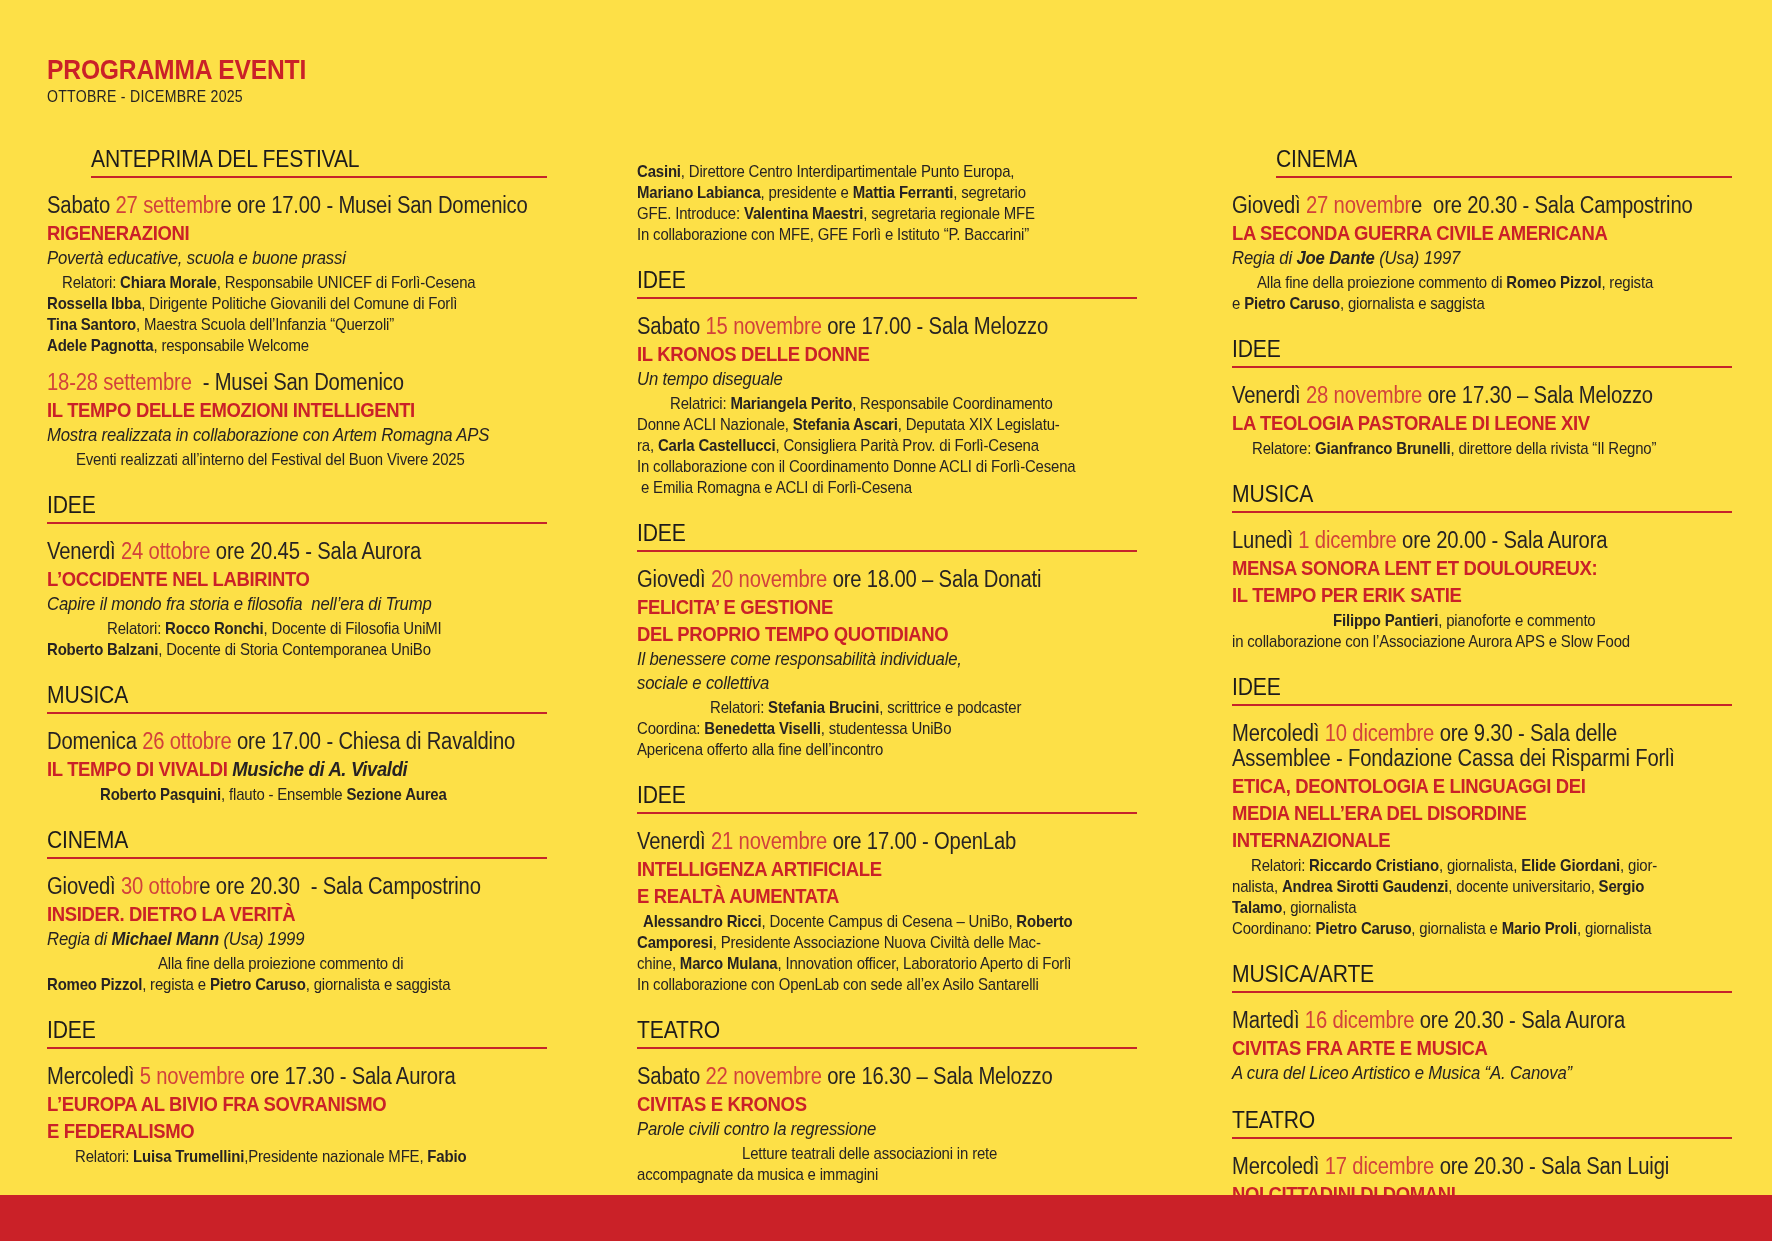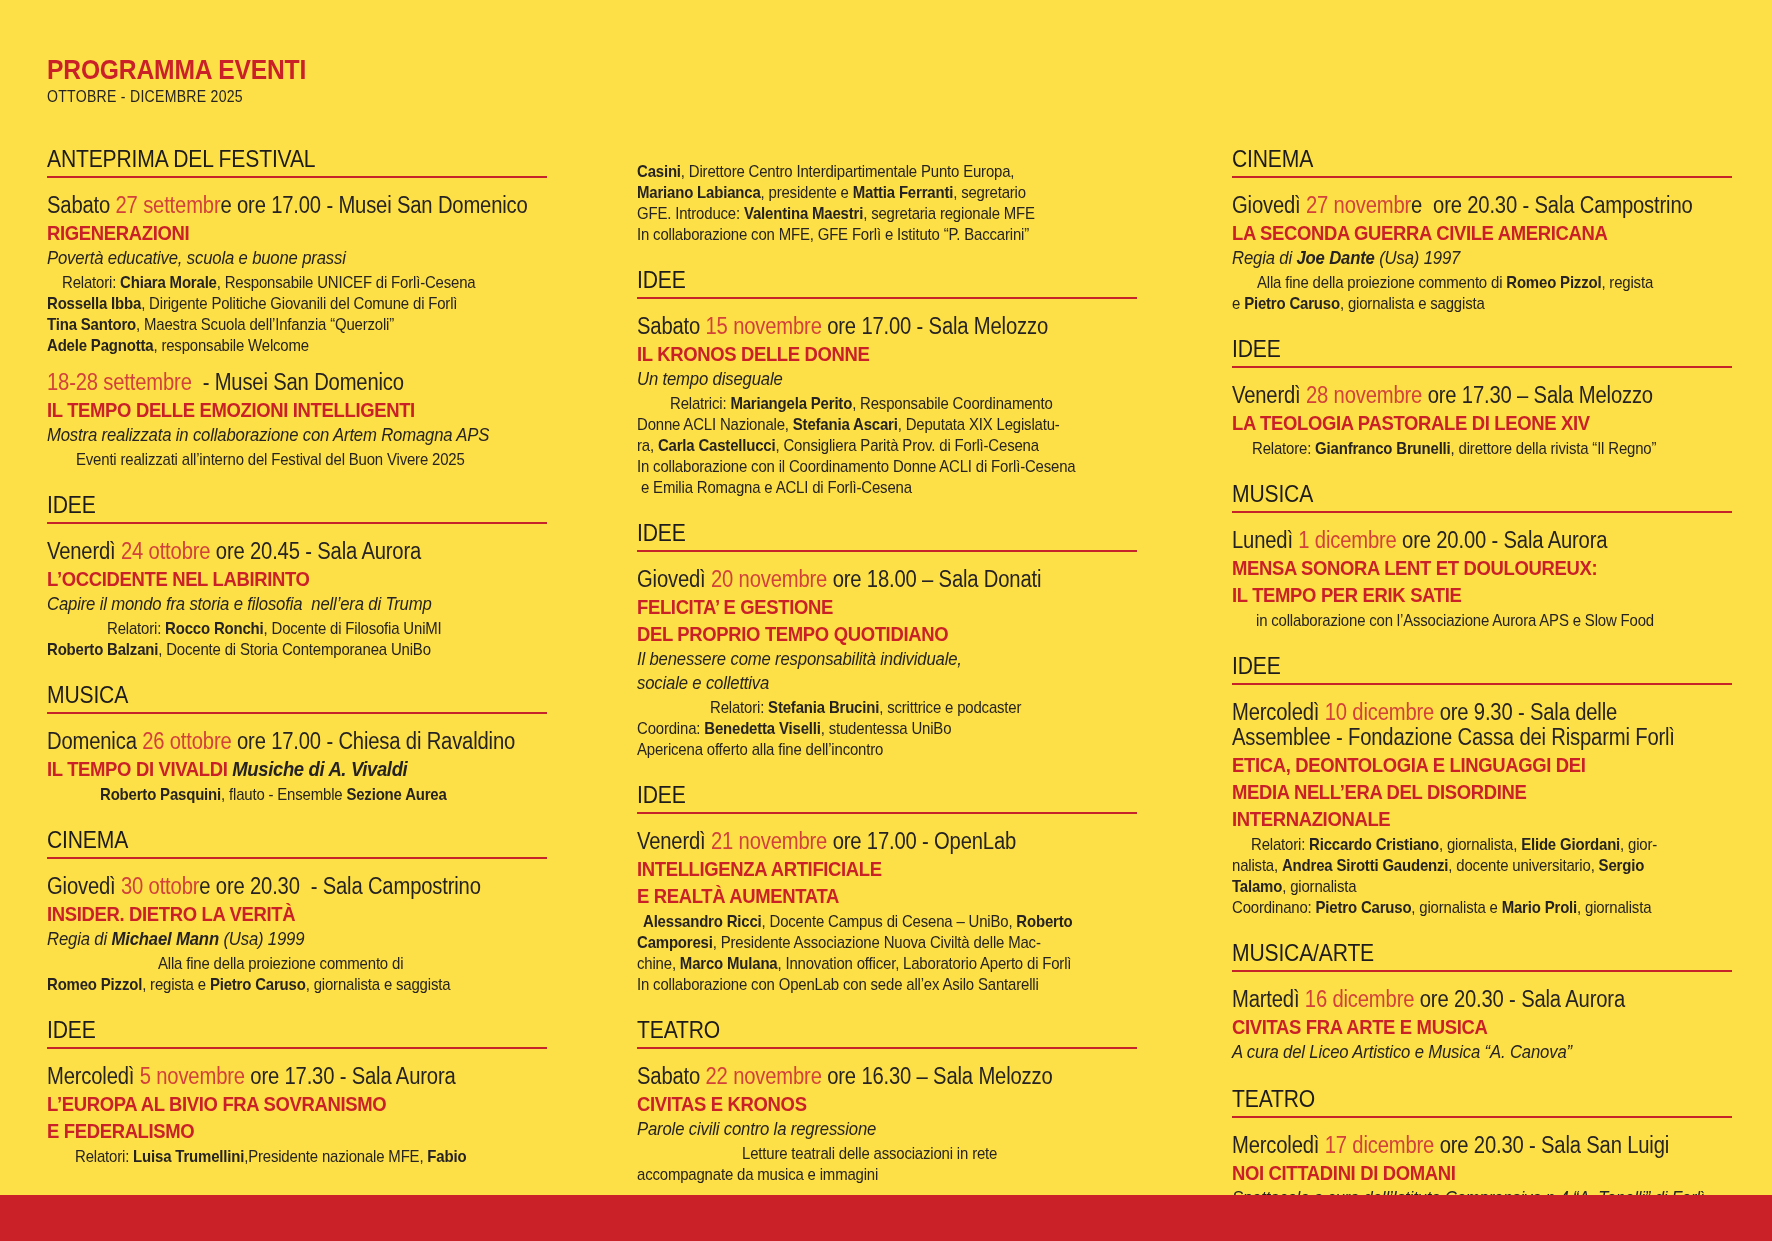--- a/index.html
+++ b/index.html
@@ -36,21 +36,21 @@
   #col-2 { left:637px; }
   #col-3 { left:1232px; }
 
   .section {
     font-size:24px; line-height:26px; color:#1d1b1b;
     padding-bottom:4px;
     border-bottom:2px solid var(--rule,#c5242b);
     margin-top:22px; margin-bottom:10px;
     letter-spacing:-0.2px;
   }
-  .col > .section:first-child { margin-top:0; }
+  .col > .section:first-child { margin-top:0;margin-left:44px; }
   .event { margin-top:15px; }
   .event + .event { margin-top:14px; }
 
   .line { letter-spacing:-0.2px; }
   .line-date { font-size:23px; line-height:25px; color:var(--text,#272323); }
   .line-title { font-size:21px; line-height:27px; font-weight:700; color:var(--accent,#ca2128); letter-spacing:-0.4px; }
   .line-subtitle { font-size:19px; line-height:24px; font-style:italic; color:var(--text,#272323); }
   .line-body { font-size:17px; line-height:21px; color:var(--text,#272323); }
   .line-subtitle + .line-body, .line-title + .line-body { margin-top:2px;text-align:center; }
   .line-date + .line-title { margin-top:1px; }
@@ -186,20 +186,21 @@
         <div class="event">
           <div class="line line-date"><span class="tx"><span class="p">Venerdì </span><span class="r">28 novembre</span><span class="p"> ore 17.30 – Sala Melozzo</span></span></div>
           <div class="line line-title"><span class="tx"><span class="rb">LA TEOLOGIA PASTORALE DI LEONE XIV</span></span></div>
           <div class="line line-body"><span class="tx"><span class="p">Relatore: </span><span class="b">Gianfranco Brunelli</span><span class="p">, direttore della rivista “Il Regno”</span></span></div>
         </div>
         <div class="section"><span class="tx">MUSICA</span></div>
         <div class="event">
           <div class="line line-date"><span class="tx"><span class="p">Lunedì </span><span class="r">1 dicembre</span><span class="p"> ore 20.00 - Sala Aurora</span></span></div>
           <div class="line line-title"><span class="tx"><span class="rb">MENSA SONORA LENT ET DOULOUREUX:</span></span></div>
           <div class="line line-title"><span class="tx"><span class="rb">IL TEMPO PER ERIK SATIE</span></span></div>
+          <div class="line line-body"><span class="tx"><span class="b">Filippo Pantieri</span><span class="p">, pianoforte e commento</span></span></div>
           <div class="line line-body"><span class="tx"><span class="p">in collaborazione con l’Associazione Aurora APS e Slow Food</span></span></div>
         </div>
         <div class="section"><span class="tx">IDEE</span></div>
         <div class="event">
           <div class="line line-date"><span class="tx"><span class="p">Mercoledì </span><span class="r">10 dicembre</span><span class="p"> ore 9.30 - Sala delle</span></span></div>
           <div class="line line-date"><span class="tx"><span class="p">Assemblee - Fondazione Cassa dei Risparmi Forlì</span></span></div>
           <div class="line line-title"><span class="tx"><span class="rb">ETICA, DEONTOLOGIA E LINGUAGGI DEI</span></span></div>
           <div class="line line-title"><span class="tx"><span class="rb">MEDIA NELL’ERA DEL DISORDINE</span></span></div>
           <div class="line line-title"><span class="tx"><span class="rb">INTERNAZIONALE</span></span></div>
           <div class="line line-body"><span class="tx"><span class="p">Relatori: </span><span class="b">Riccardo Cristiano</span><span class="p">, giornalista, </span><span class="b">Elide Giordani</span><span class="p">, gior-</span></span></div>

